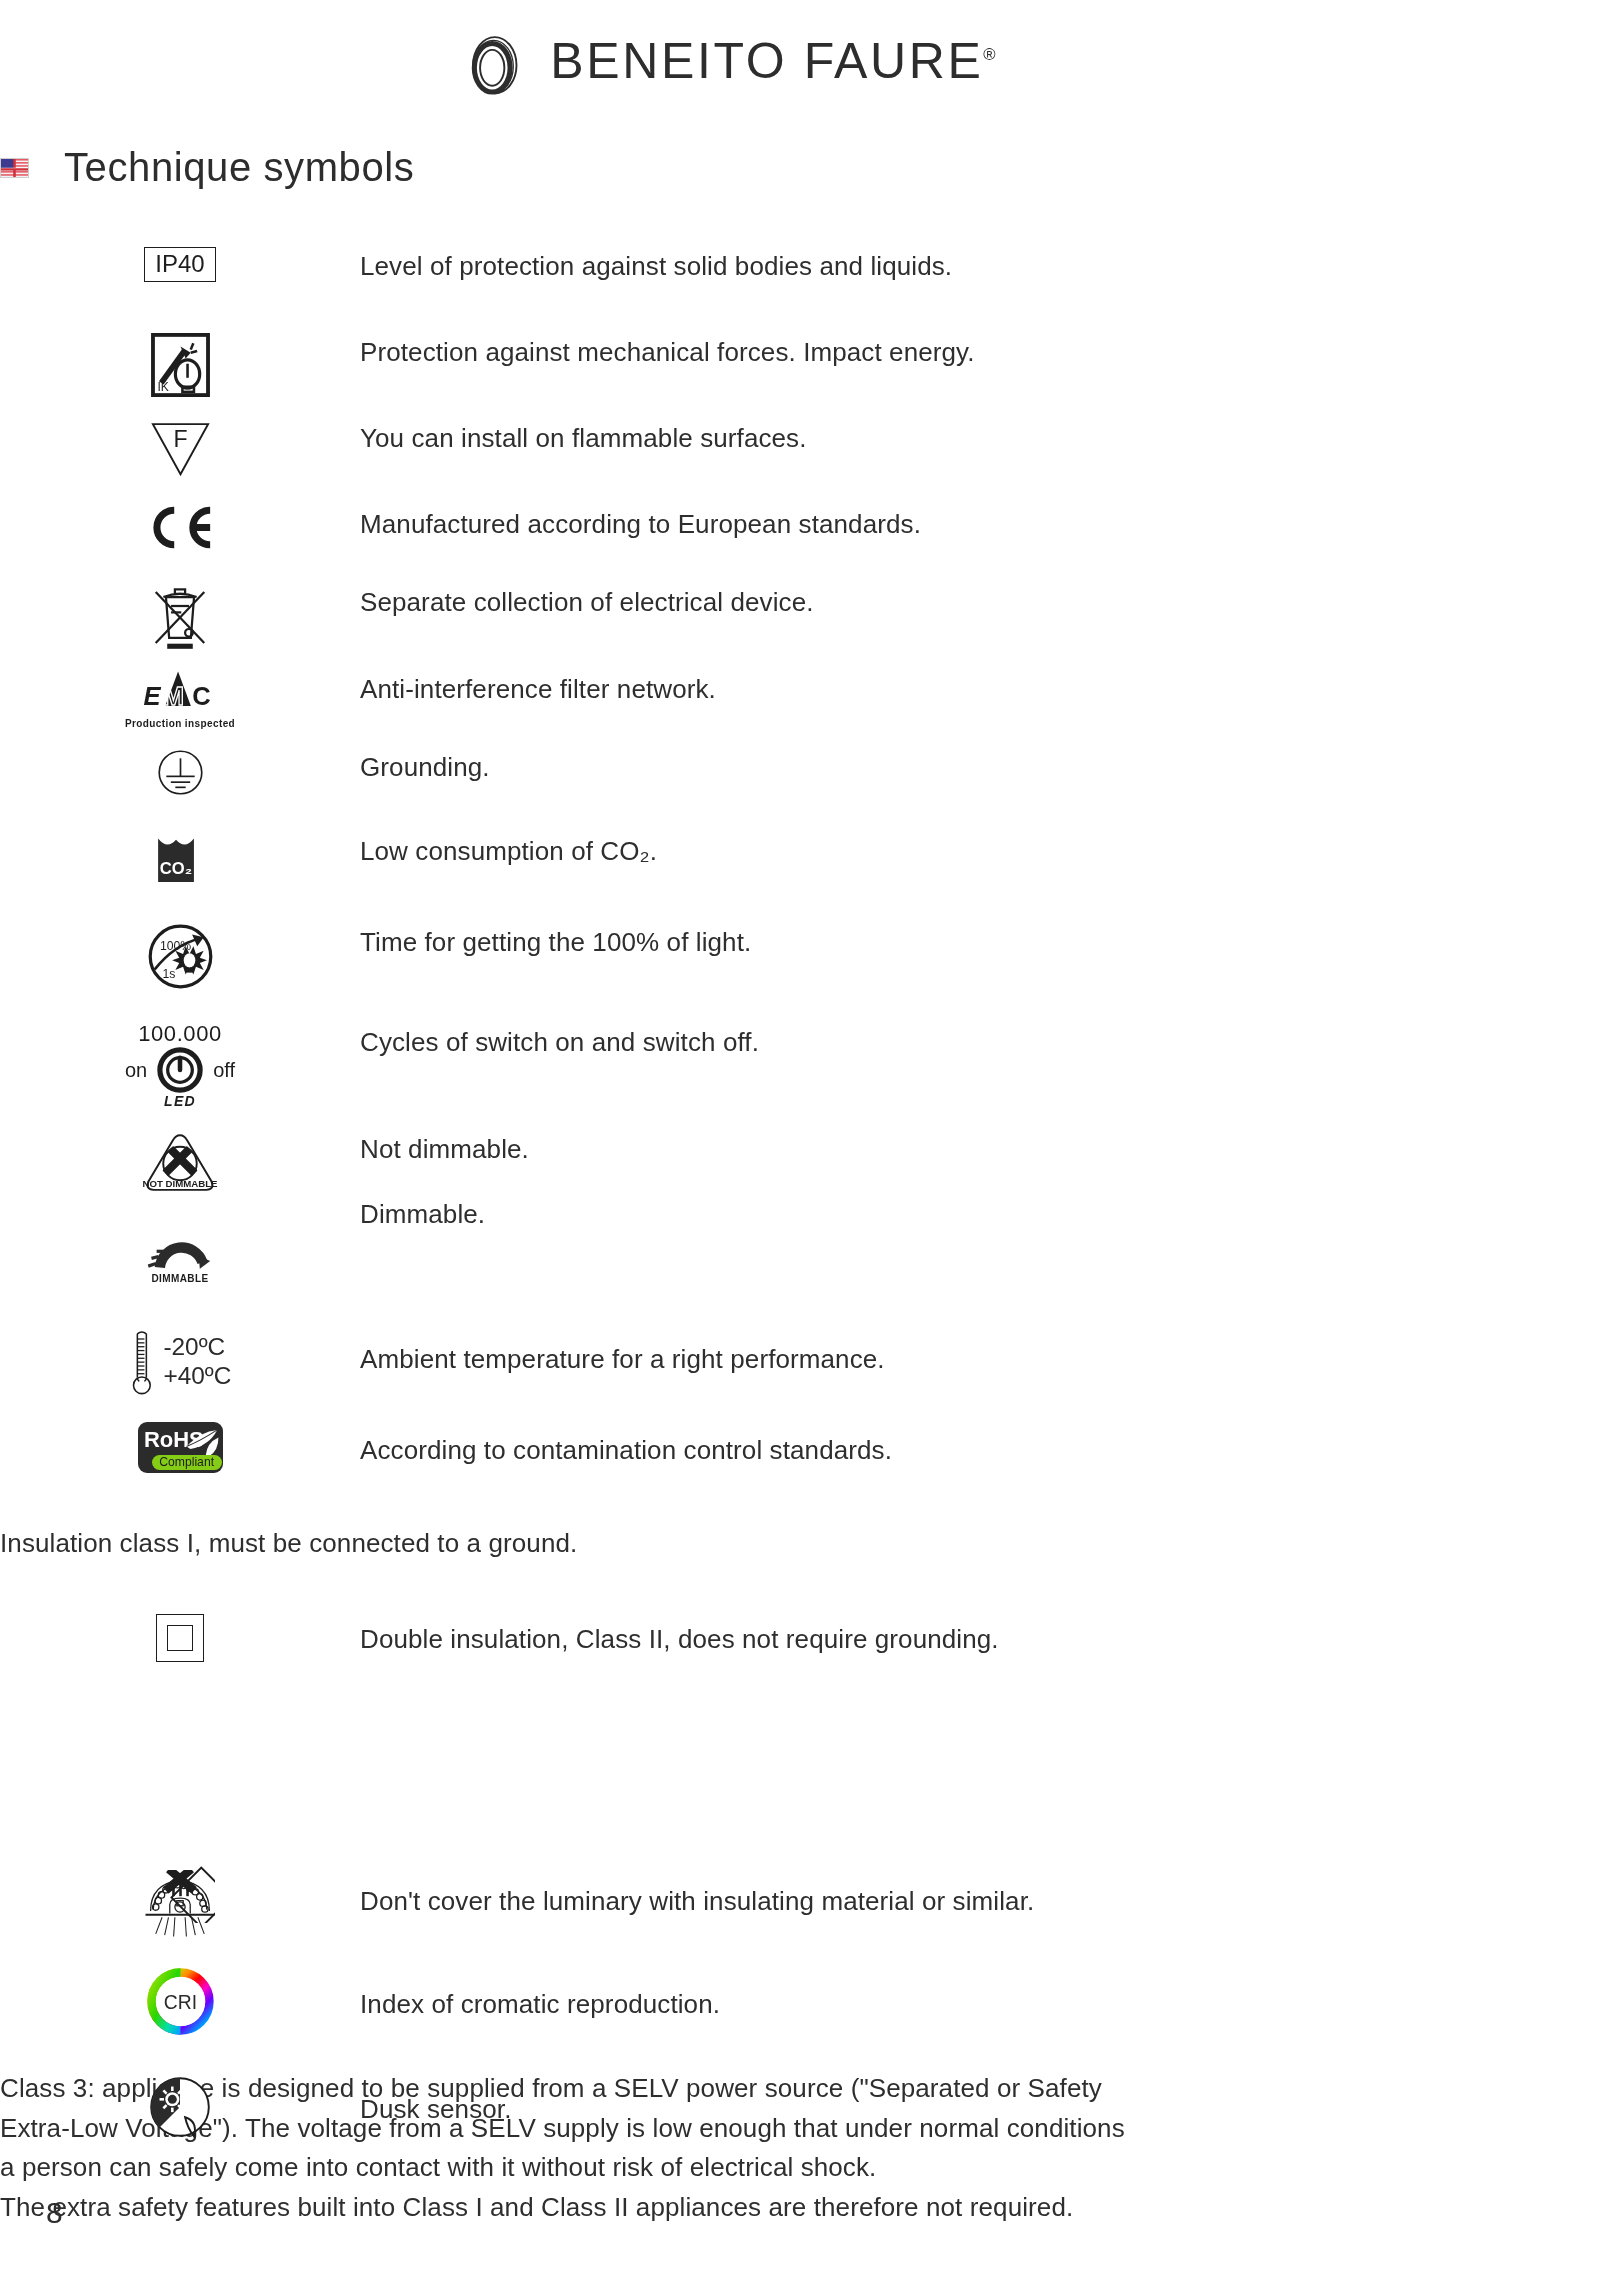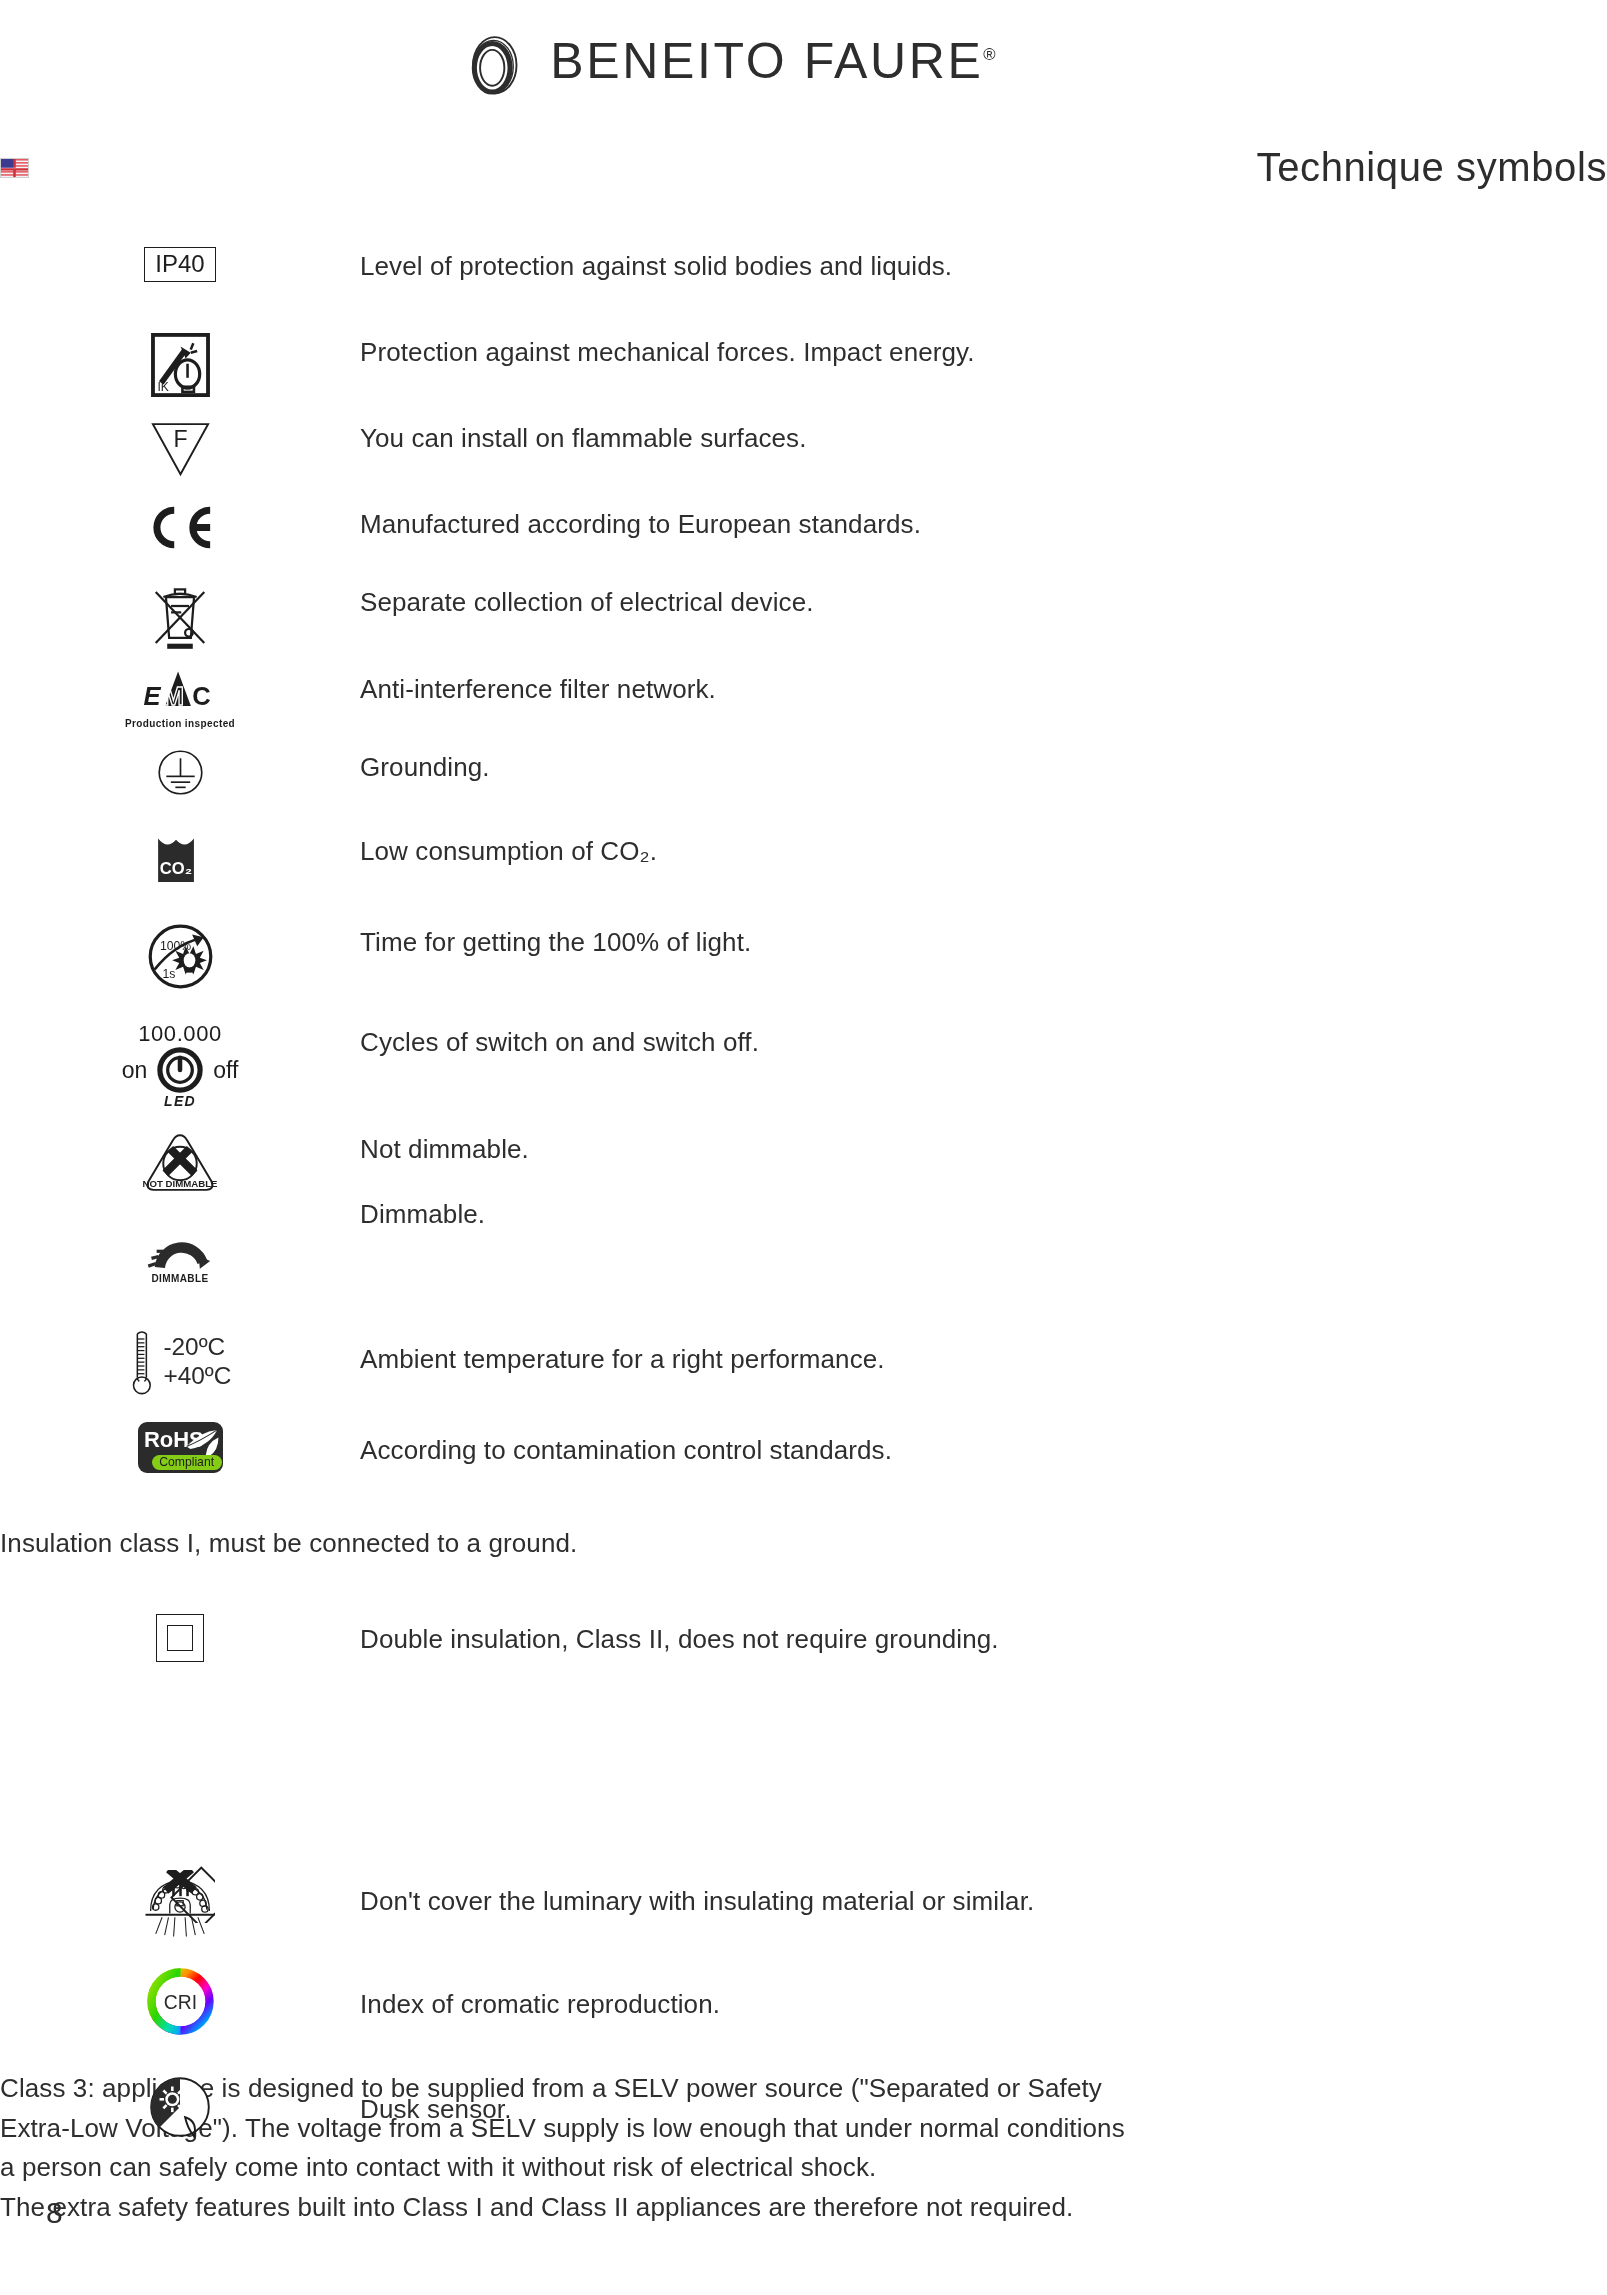--- a/index.html
+++ b/index.html
@@ -13,21 +13,21 @@
   
   .brandbar{position:absolute;left:0;top:32px;width:1455px;display:flex;
             justify-content:center;}
   .logo-mark{width:69px;height:69px;margin-right:22px;flex:0 0 auto;}
   .brand-name{font-size:50px;letter-spacing:2.6px;color:#2d2d2d;
               font-family:"Liberation Sans", sans-serif;font-weight:400;
               white-space:nowrap;}
   .brand-reg{font-size:16.7px;vertical-align:super;letter-spacing:0;}
 
   .titlebar{position:absolute;left:0;top:145px;width:1607px;display:flex;
-            align-items:center;justify-content:space-between;}
+            align-items:center;justify-content:flex-start;}
   .flag{width:27px;height:18px;margin-right:35px;flex:0 0 auto;border:0.6px solid #cfcfcf;}
   .page-title{font-size:40px;color:#2d2d2d;letter-spacing:0.6px;white-space:nowrap;}
 
   
   .rows{position:absolute;left:0;top:247px;width:1607px;}
   .row{position:relative;display:flex;align-items:flex-start;min-height:0;}
   .icon-cell{width:360px;flex:0 0 360px;display:flex;align-items:center;
              justify-content:center;}
   .icon-box{display:flex;flex-direction:column;align-items:center;justify-content:center;}
   .desc-cell{flex:1 1 auto;padding-top:0;}
@@ -42,21 +42,21 @@
   
   .ip-box{border:1.9px solid #1d1d1d;padding:3.9px 10.3px 5.1px;font-size:24px;
           line-height:1;color:#1d1d1d;}
 
   .temp-wrap{display:flex;align-items:center;}
   .temp-vals{font-size:24.4px;line-height:1.15;margin-left:7.7px;color:#2b2b2b;}
 
   .cyc-wrap{display:flex;flex-direction:column;align-items:center;}
   .cyc-top{font-size:22px;letter-spacing:0.6px;color:#1d1d1d;line-height:1;}
   .cyc-mid{display:flex;align-items:center;gap:9px;margin-top:1.3px;}
-  .cyc-side{font-size:23px;color:#1d1d1d;}
+  .cyc-side{font-size:20px;color:#1d1d1d;}
   .cyc-led{font-size:14px;font-style:italic;font-weight:700;letter-spacing:1.3px;
            color:#1d1d1d;margin-top:-1.3px;}
 
   .rohs-badge{background:#2b2b2b;border-radius:9px;width:85px;height:51px;
               position:relative;}
   .rohs-txt{position:absolute;left:6.4px;top:4.5px;color:#fff;font-size:22px;
             font-weight:700;letter-spacing:0;}
   .rohs-pill{position:absolute;left:14px;bottom:3.2px;background:#84cc16;color:#1d1d1d;
              border-radius:13px;font-size:12.2px;padding:0.6px 7.7px;}
 

